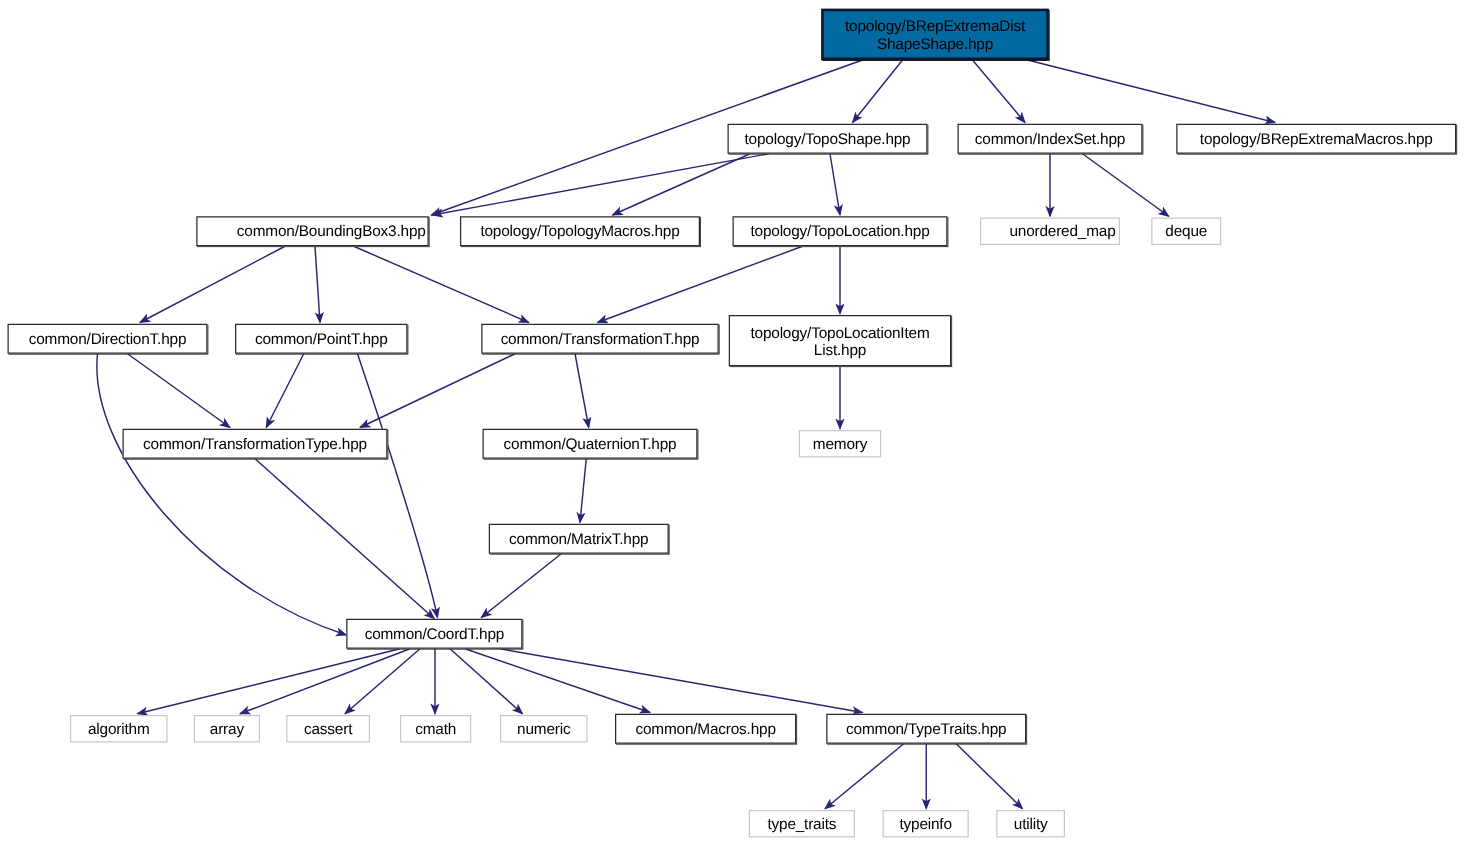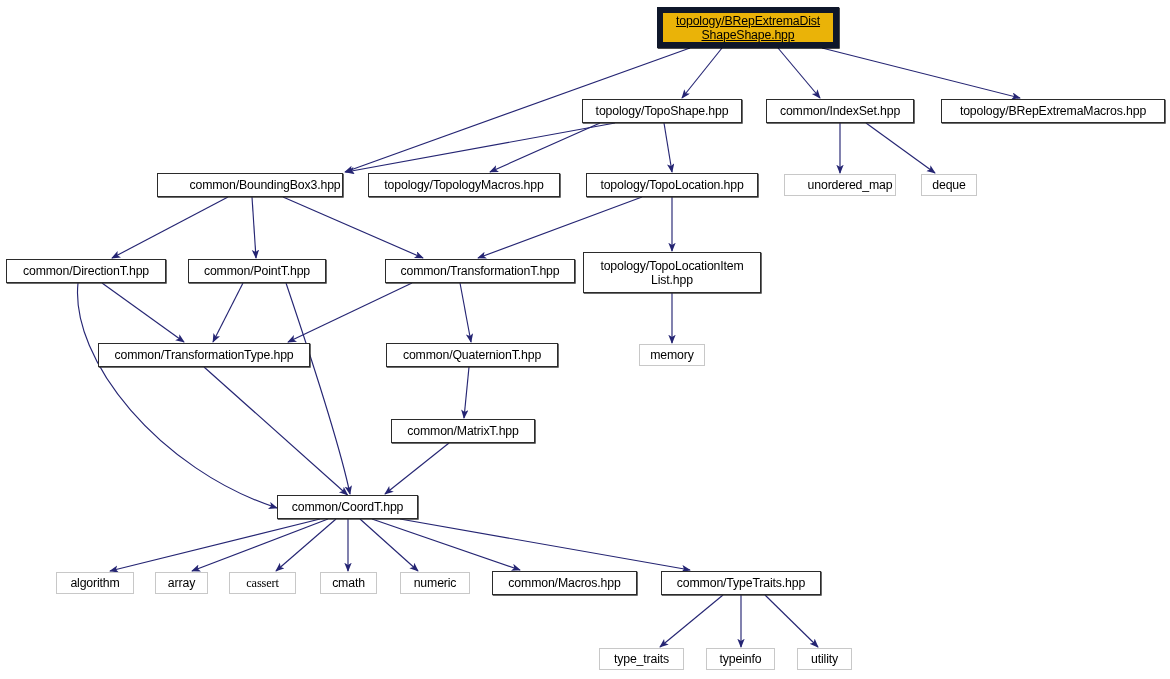--- a/index.html
+++ b/index.html
@@ -43,24 +43,23 @@
   }
   .node.proj {
     border: 1px solid #2b2b2b;
     box-shadow: 0.7px 0.7px 0 0 #2b2b2b;
   }
   .node.std {
     border: 1px solid #c8c8c8;
     box-shadow: none;
   }
   .node.root {
-    background: #eab308;
-    border: 6px solid #0f172a;
+    background: #0369a1;
+    border: 2px solid #0f172a;
     box-shadow: 0.7px 0.7px 0 0 #000000;
-    text-decoration: underline;
   }
 </style>
 </head>
 <body>
 
 <div id="graph">
   <svg id="edges" viewBox="0 0 1170 679" width="1170" height="679" xmlns="http://www.w3.org/2000/svg">
     <defs>
       <marker id="arrow" markerWidth="9" markerHeight="9" refX="7.2" refY="3.2" orient="auto" markerUnits="strokeWidth">
         <path d="M0,0 L8,3.2 L0,6.4 L1.9,3.2 z" fill="#252573"></path>
@@ -119,21 +118,21 @@
       <div class="node proj" style="left: 361px; top: 259px; width: 190px; height: 24px; margin-left: 24px;">common/TransformationT.hpp</div>
       <div class="node proj" style="left: 583px; top: 252px; width: 178px; height: 41px;">topology/TopoLocationItem
 List.hpp</div>
       <div class="node proj" style="left: 98px; top: 343px; width: 212px; height: 24px;">common/TransformationType.hpp</div>
       <div class="node proj" style="left: 386px; top: 343px; width: 172px; height: 24px;">common/QuaternionT.hpp</div>
       <div class="node std" style="left: 639px; top: 344px; width: 66px; height: 22px;">memory</div>
       <div class="node proj" style="left: 391px; top: 419px; width: 144px; height: 24px;">common/MatrixT.hpp</div>
       <div class="node proj" style="left: 277px; top: 495px; width: 141px; height: 24px;">common/CoordT.hpp</div>
       <div class="node std" style="left: 56px; top: 572px; width: 78px; height: 22px;">algorithm</div>
       <div class="node std" style="left: 155px; top: 572px; width: 53px; height: 22px;">array</div>
-      <div class="node std" style="left: 229px; top: 572px; width: 67px; height: 22px; font-family: Liberation Serif, serif;">cassert</div>
+      <div class="node std" style="left: 229px; top: 572px; width: 67px; height: 22px;">cassert</div>
       <div class="node std" style="left: 320px; top: 572px; width: 57px; height: 22px;">cmath</div>
       <div class="node std" style="left: 400px; top: 572px; width: 70px; height: 22px; text-align: right;">numeric</div>
       <div class="node proj" style="left: 492px; top: 571px; width: 145px; height: 24px;">common/Macros.hpp</div>
       <div class="node proj" style="left: 661px; top: 571px; width: 160px; height: 24px;">common/TypeTraits.hpp</div>
       <div class="node std" style="left: 599px; top: 648px; width: 85px; height: 22px;">type_traits</div>
       <div class="node std" style="left: 706px; top: 648px; width: 69px; height: 22px;">typeinfo</div>
       <div class="node std" style="left: 797px; top: 648px; width: 55px; height: 22px;">utility</div>
     </div>
 </div>
 

